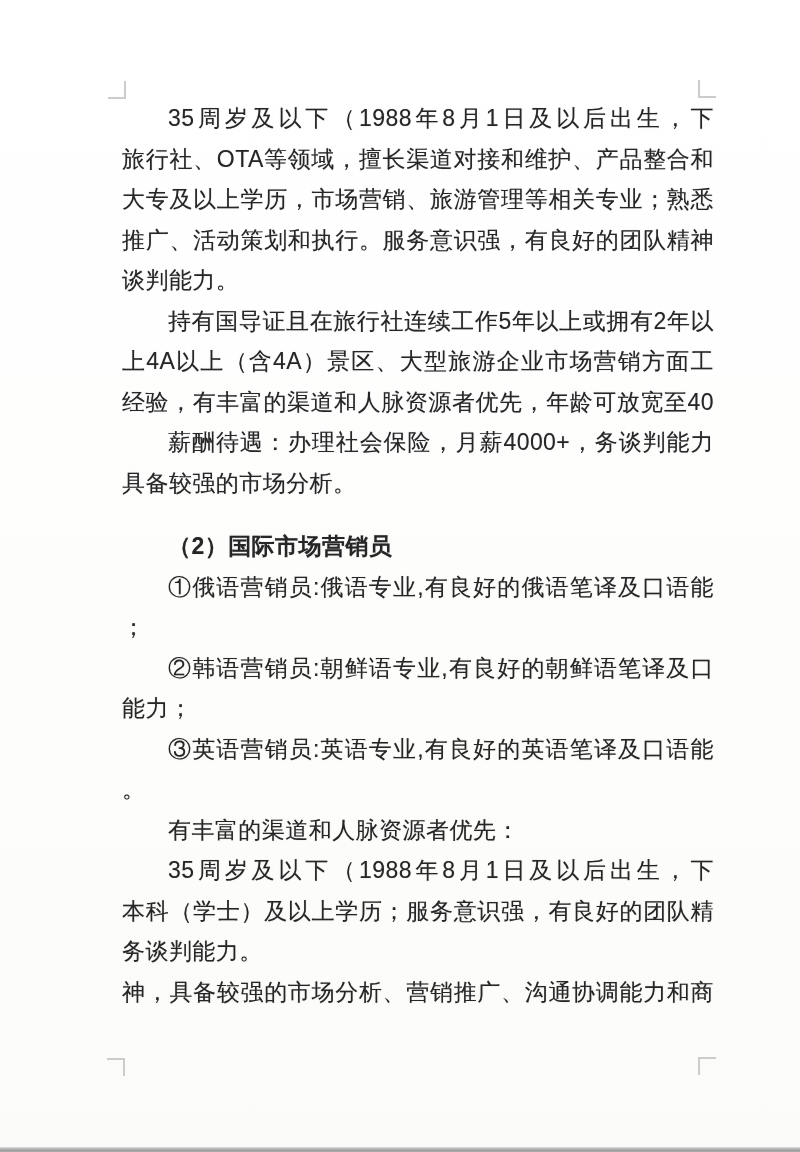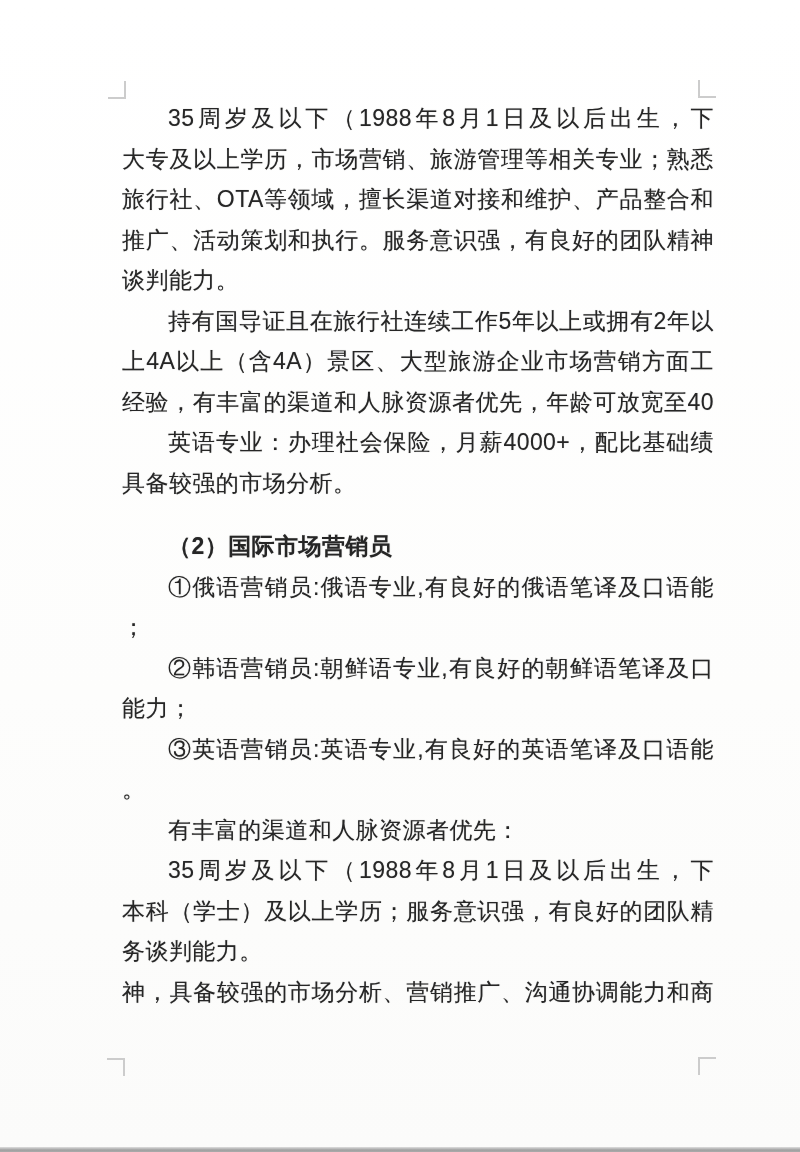--- a/index.html
+++ b/index.html
@@ -63,28 +63,28 @@
 
 <div class="page">
 
   <span class="mark tl"></span>
   <span class="mark tr"></span>
   <span class="mark bl"></span>
   <span class="mark br"></span>
 
   <div class="doc">
     <div class="line j ind">35周岁及以下（1988年8月1日及以后出生，下同），</div>
+    <div class="line j">旅行社、OTA等领域，擅长渠道对接和维护、产品整合和</div>
     <div class="line j">大专及以上学历，市场营销、旅游管理等相关专业；熟悉</div>
-    <div class="line j">旅行社、OTA等领域，擅长渠道对接和维护、产品整合和</div>
     <div class="line j">推广、活动策划和执行。服务意识强，有良好的团队精神</div>
     <div class="line">谈判能力。</div>
     <div class="line j ind">持有国导证且在旅行社连续工作5年以上或拥有2年以</div>
     <div class="line j">上4A以上（含4A）景区、大型旅游企业市场营销方面工作</div>
     <div class="line j">经验，有丰富的渠道和人脉资源者优先，年龄可放宽至40</div>
-    <div class="line j ind">英语专业：办理社会保险，月薪4000+，配比基础绩</div>
+    <div class="line j ind">薪酬待遇：办理社会保险，月薪4000+，务谈判能力</div>
     <div class="line">具备较强的市场分析。</div>
     <div class="line ind b">（2）国际市场营销员</div>
     <div class="line j ind">①俄语营销员:俄语专业,有良好的俄语笔译及口语能力</div>
     <div class="line">；</div>
     <div class="line j ind">②韩语营销员:朝鲜语专业,有良好的朝鲜语笔译及口语</div>
     <div class="line">能力；</div>
     <div class="line j ind">③英语营销员:英语专业,有良好的英语笔译及口语能力</div>
     <div class="line">。</div>
     <div class="line ind">有丰富的渠道和人脉资源者优先：</div>
     <div class="line j ind">35周岁及以下（1988年8月1日及以后出生，下同），</div>

